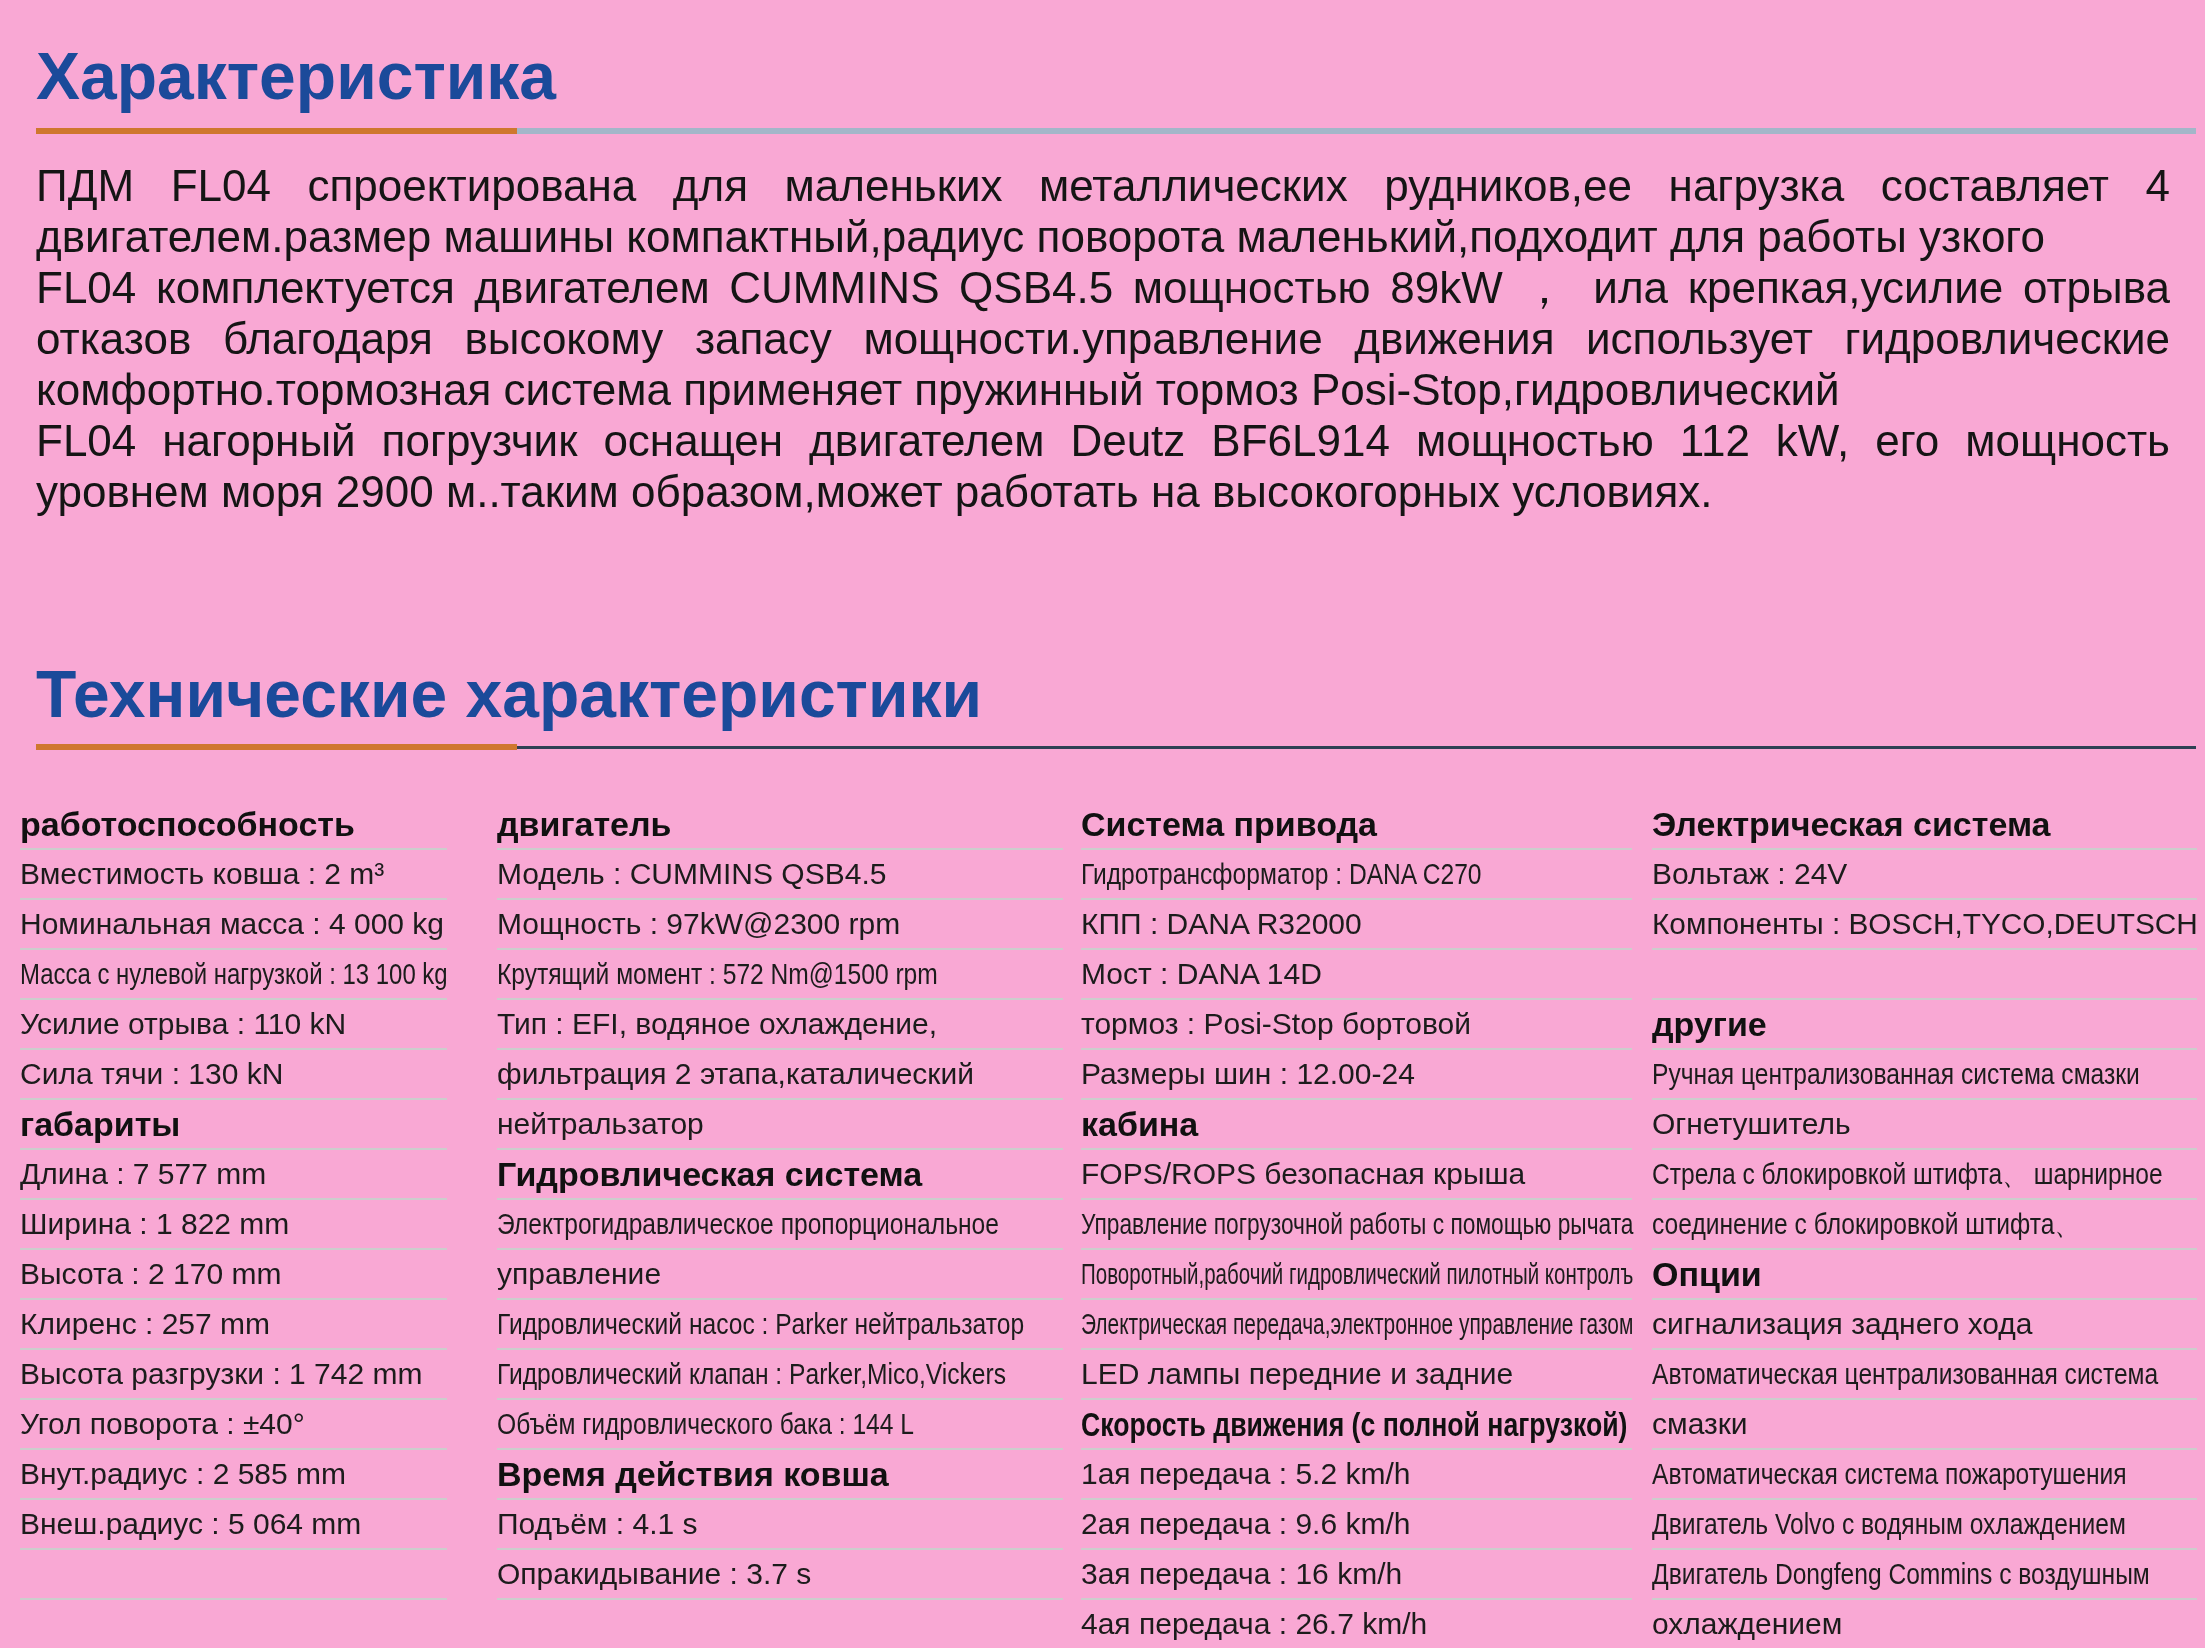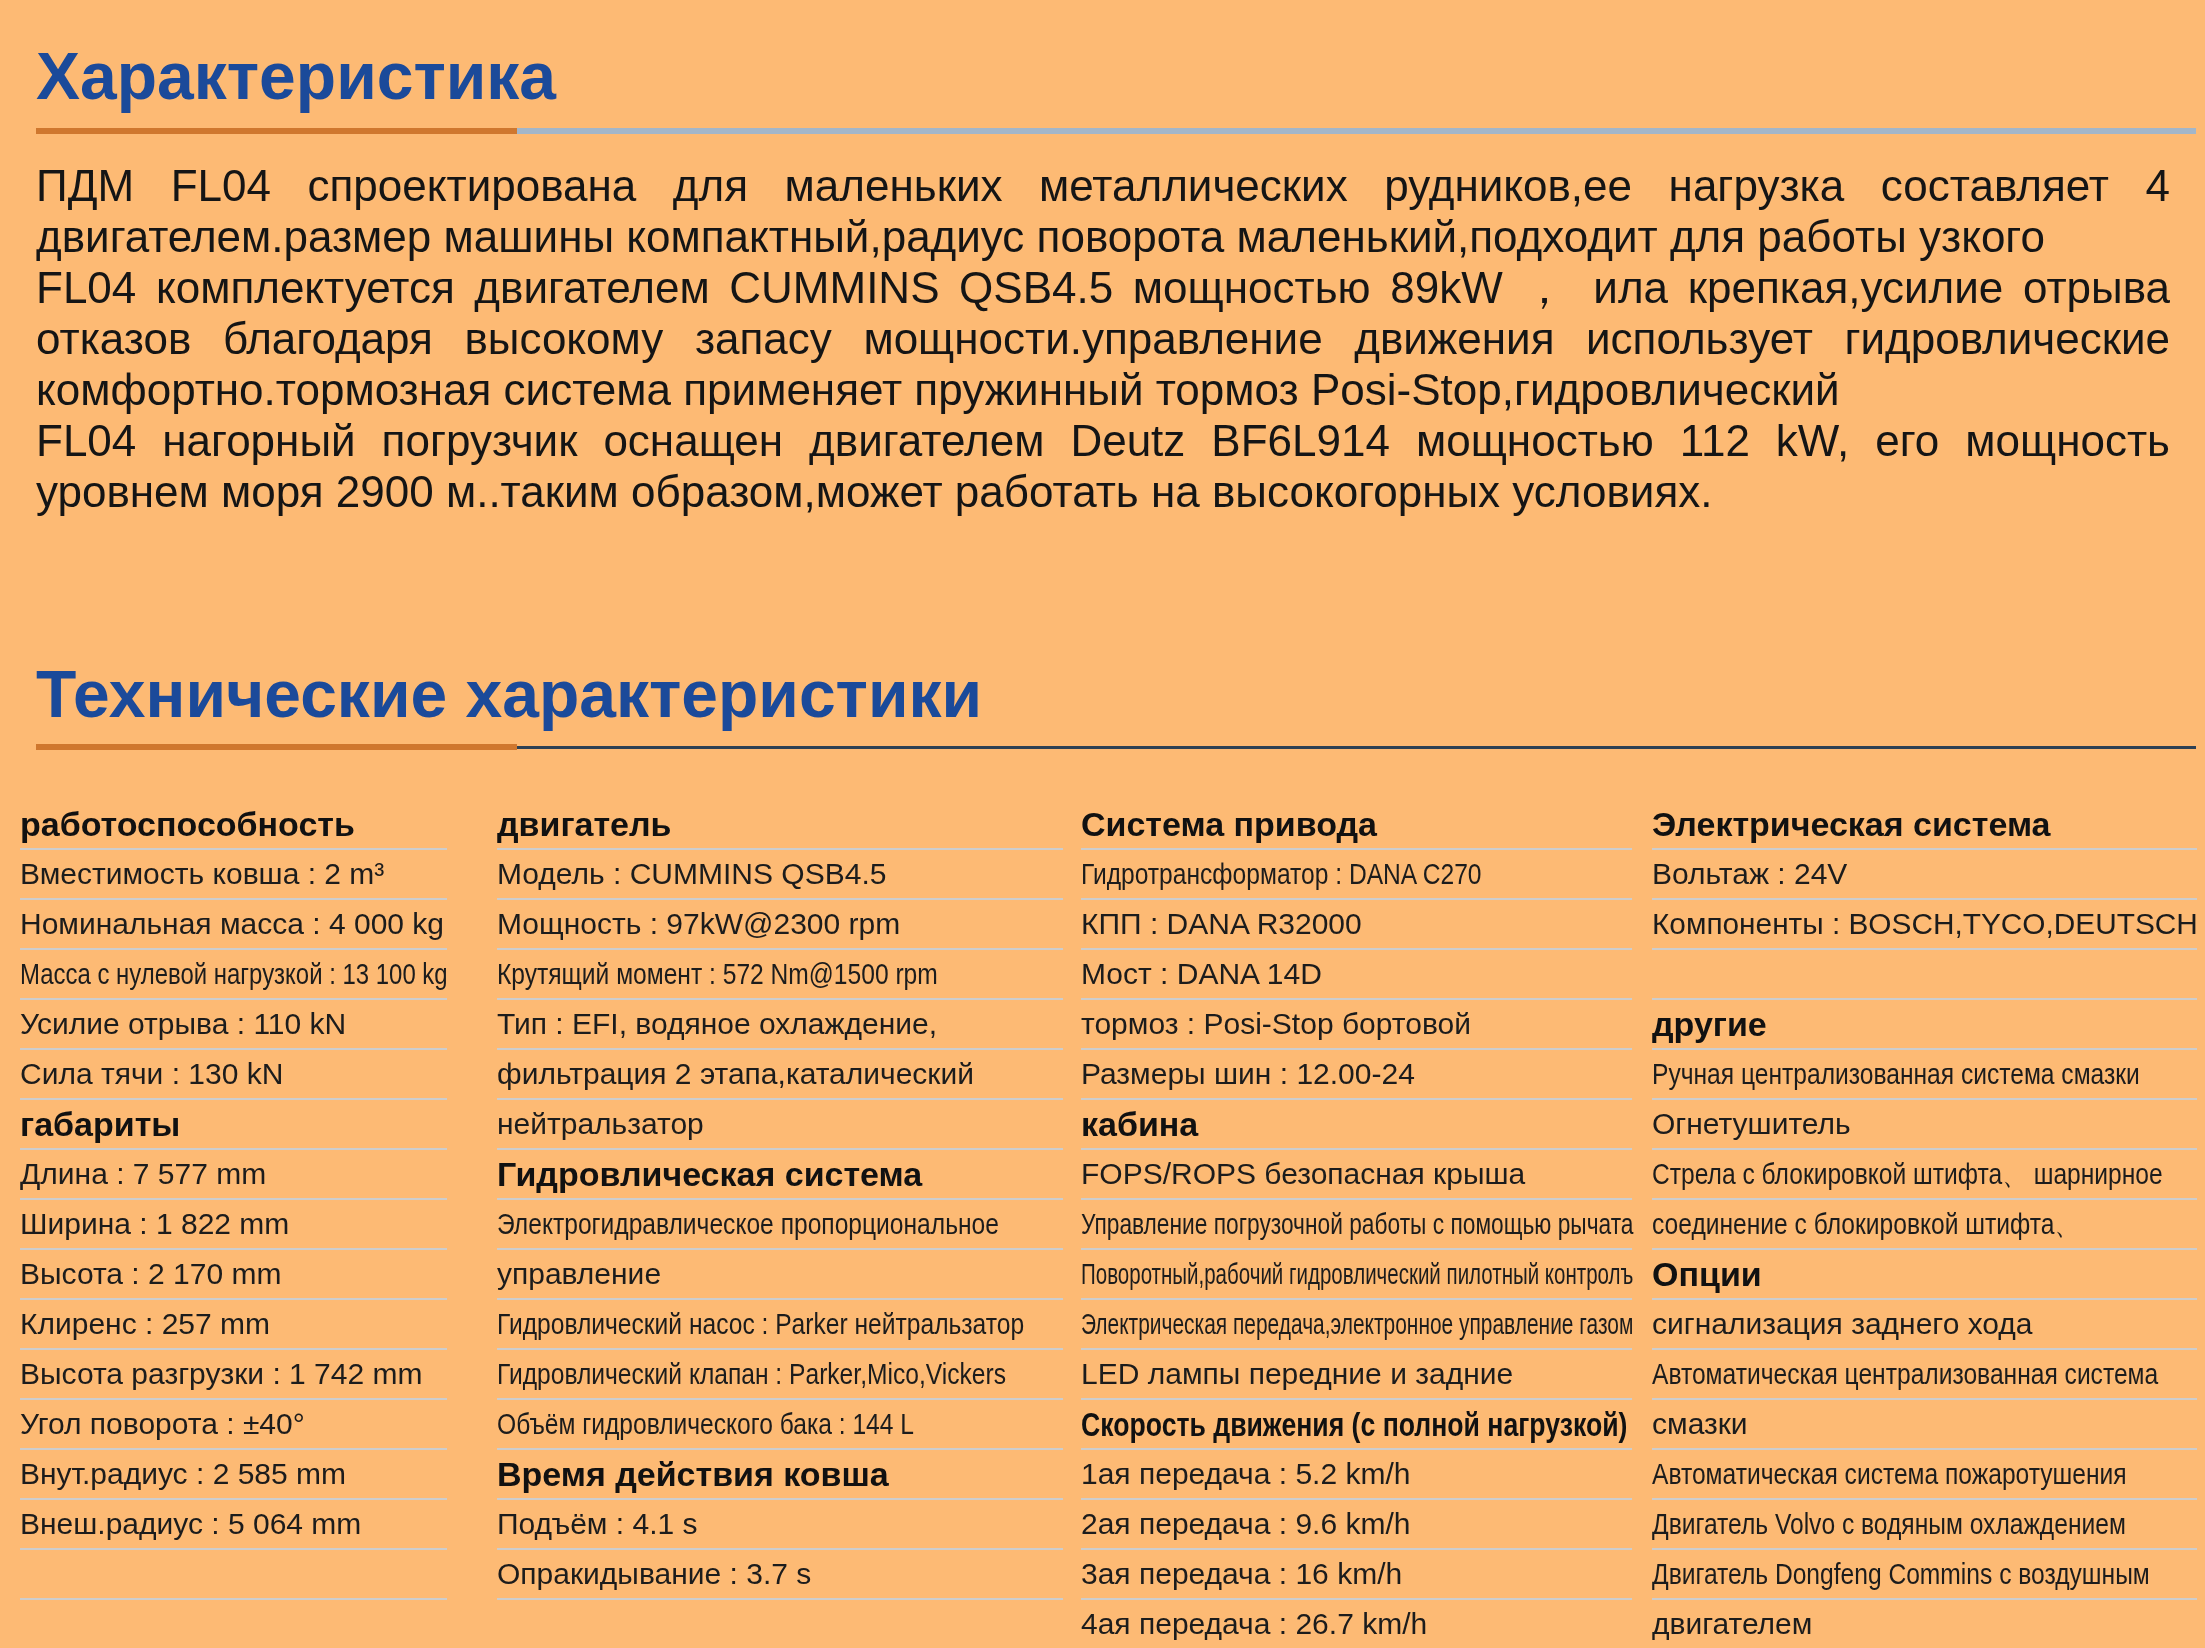--- a/index.html
+++ b/index.html
@@ -1,20 +1,20 @@
 <!DOCTYPE html>
 <html style="font-size:10px"><head>
 <meta charset="utf-8">
 <style>
   html,body{margin:0;padding:0;background:#ffffff;}
   #page{
     position:relative;
     width:2205px;
     height:1648px;
-    background:#fdba74;
+    background:#f9a8d4;
     font-family:"Liberation Sans", sans-serif;
     color:#1c1c1c;
     overflow:hidden;
   }
   .sec-title{
     position:absolute;
     left:36px;
     font-size:66px;
     font-weight:bold;
     color:#1b4a9a;
@@ -290,19 +290,19 @@
         <div class="row">
           <span class="rtxt" style="transform: scaleX(0.82);">Автоматическая система пожаротушения</span>
         </div>
         <div class="row">
           <span class="rtxt" style="transform: scaleX(0.82);">Двигатель Volvo с водяным охлаждением</span>
         </div>
         <div class="row">
           <span class="rtxt" style="transform: scaleX(0.82);">Двигатель Dongfeng Commins с воздушным</span>
         </div>
         <div class="row">
-          <span class="rtxt">двигателем</span>
+          <span class="rtxt">охлаждением</span>
         </div>
       </div>
   </div>
 
 </div>
 
 
 </body></html>

